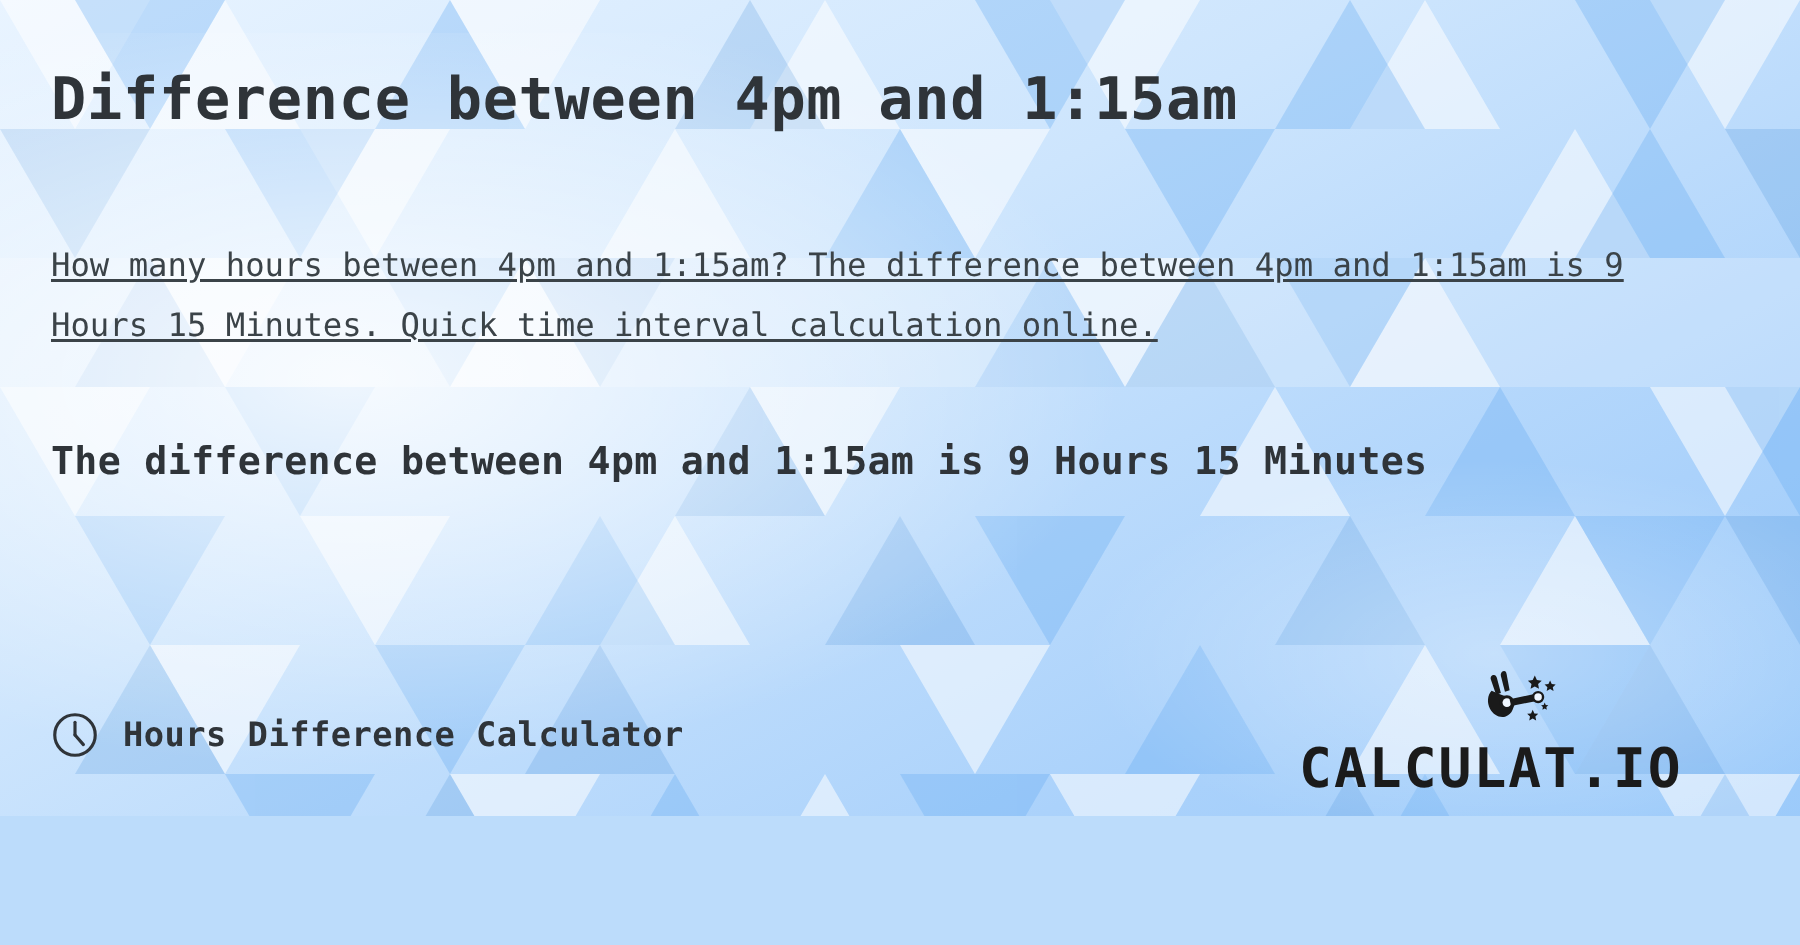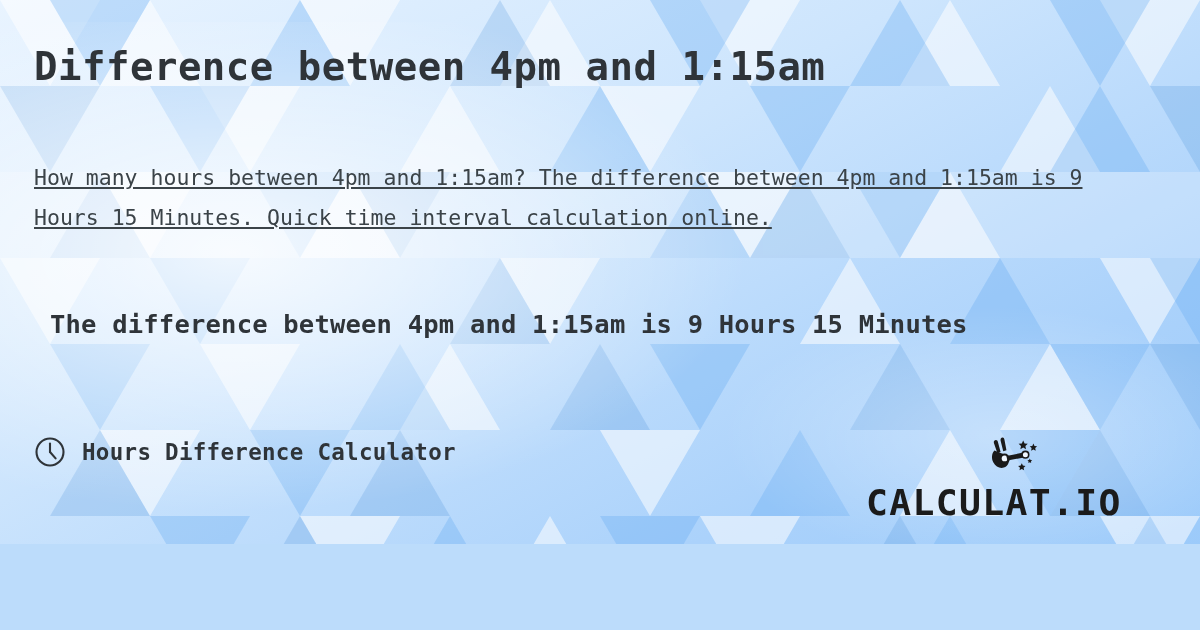--- a/index.html
+++ b/index.html
@@ -76,41 +76,41 @@
     max-width: 1075px;
     font-family: "DejaVu Sans Mono", monospace;
     font-size: 21.5px;
     line-height: 40px;
     color: #3b4348;
     font-weight: normal;
     text-decoration: underline;
   }
 
   .result {
-    margin: 16px;
+    margin: 0;
     padding-top: 46px;
     max-width: 1035px;
     font-family: "DejaVu Sans Mono", monospace;
     font-size: 25.5px;
     line-height: 48px;
     font-weight: bold;
     color: #2f3439;
     letter-spacing: 0.2px;
   }
 
   
   footer.footer {
     position: absolute;
     left: 0;
     right: 0;
     bottom: 0;
     height: 108px;
     padding: 0 34px;
     display: flex;
-    align-items: flex-start;
+    align-items: center;
     justify-content: space-between;
     z-index: 6;
   }
 
   .brand-left {
     display: flex;
     align-items: center;
     gap: 16px;
   }
   .clock-icon { display: block; width: 32px; height: 32px; flex: 0 0 auto; }

